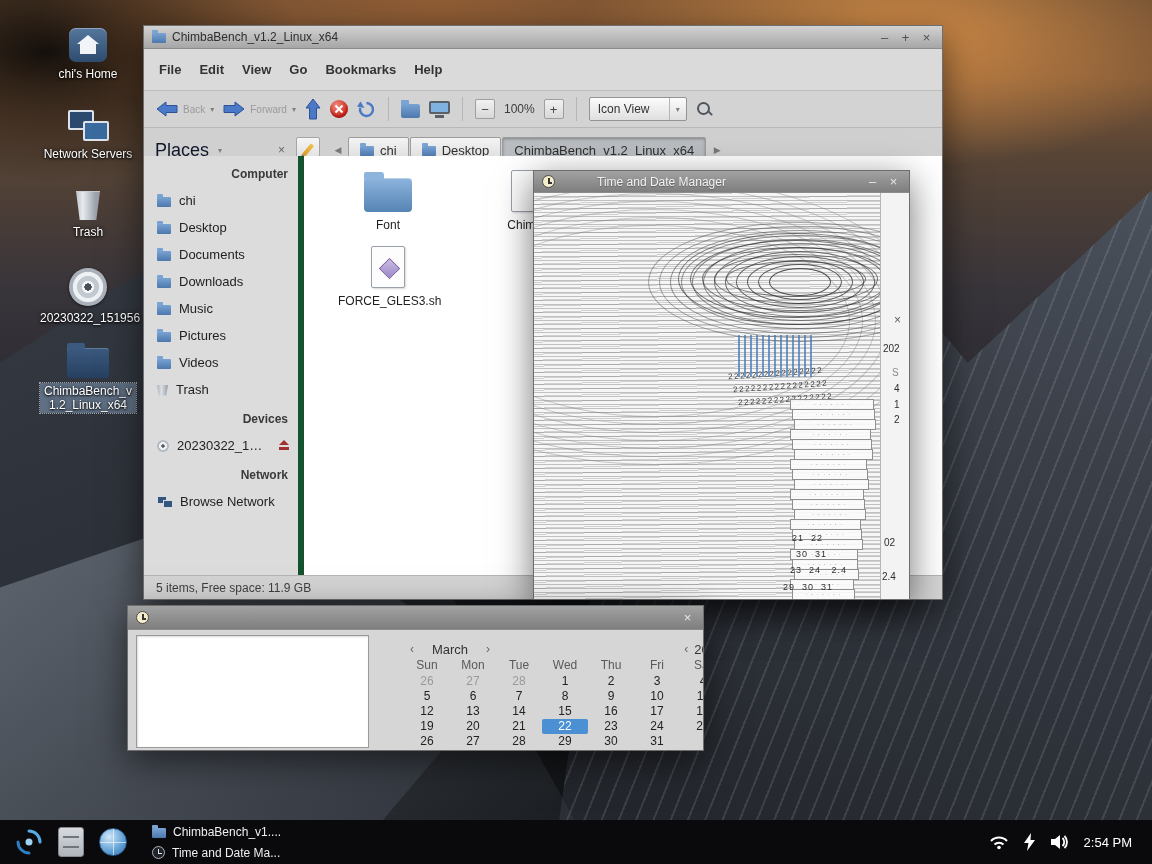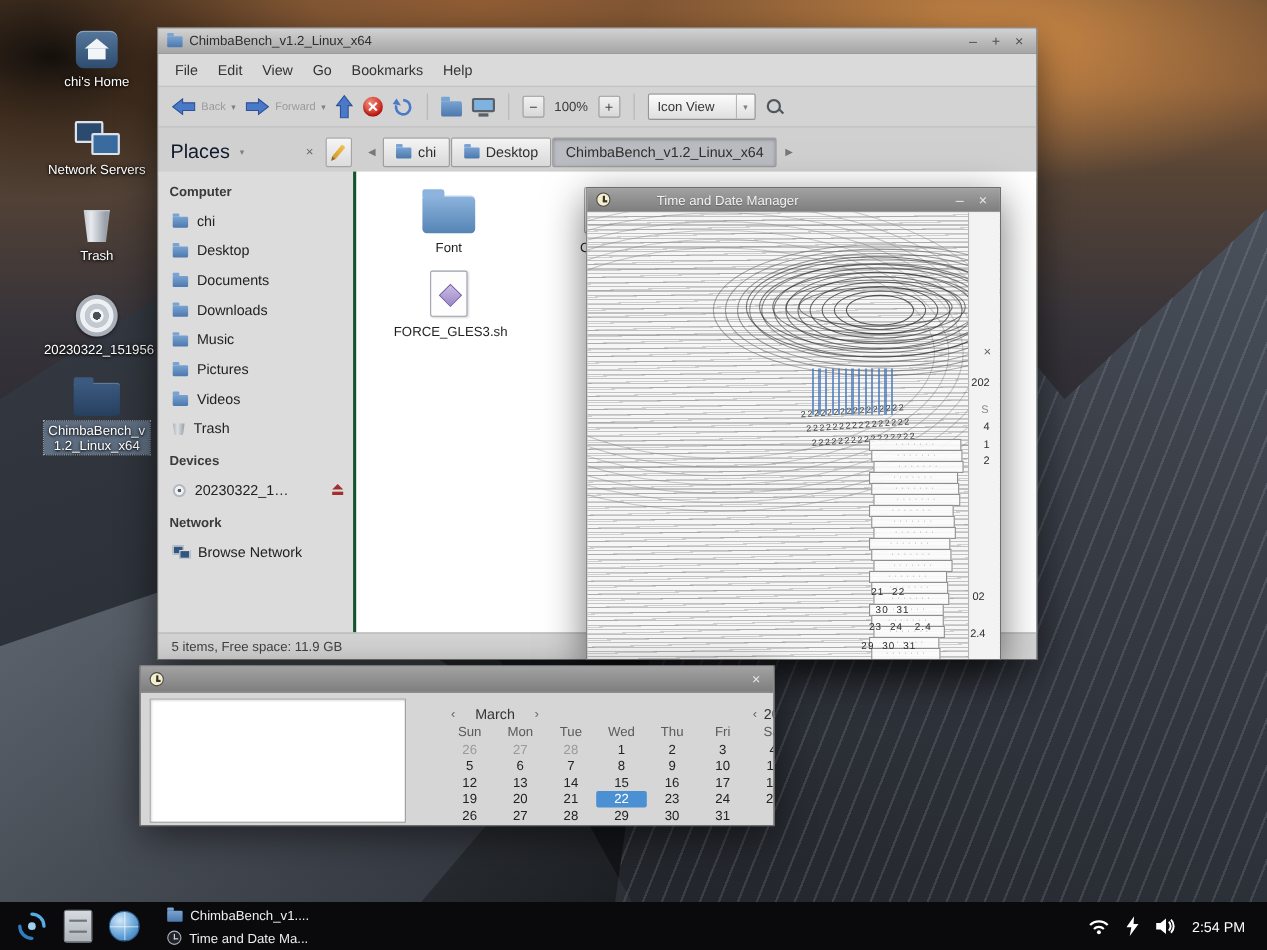--- a/index.html
+++ b/index.html
@@ -60,21 +60,21 @@
   .wbtn{width:15px;text-align:center;font-size:13px;color:#4f4f4f;line-height:15px;cursor:pointer;}
   .titlebar.dark{background:linear-gradient(180deg,#a2a2a2,#7e7e7e);height:22px;}
   .titlebar.dark .title-text{color:#f2f2f2;text-shadow:0 1px 1px rgba(0,0,0,.3);margin-left:36px;}
   .titlebar.dark .wbtn{color:#e8e8e8;}
   .ti-clock{width:13px;height:13px;border-radius:50%;background:#f5eecb;border:1px solid #4a4a4a;position:relative;flex:0 0 auto;}
   .ti-clock::before{content:"";position:absolute;left:5px;top:2px;width:2px;height:5px;background:#333;}
   .ti-clock::after{content:"";position:absolute;left:5px;top:6px;width:4px;height:2px;background:#333;}
 
   
   .win-fm{left:143px;top:25px;width:800px;height:575px;z-index:2;}
-  .menu-bar{height:30px;background:#dadada;border-bottom:1px solid #bdbdbd;display:flex;align-items:center;padding:0 6px;}
+  .menu-bar{height:42px;background:#dadada;border-bottom:1px solid #bdbdbd;display:flex;align-items:center;padding:0 6px;font-weight:bold;}
   .menu-item{font-size:13px;color:#333;padding:3px 9px;cursor:pointer;}
   .toolbar{height:37px;background:#d3d3d3;border-bottom:1px solid #b8b8b8;display:flex;align-items:center;padding:0 12px;gap:9px;}
   .nav-group{display:flex;align-items:center;gap:5px;}
   .nav-label{font-size:10px;color:#9a9a9a;}
   .caret{font-size:8px;color:#808080;}
   .tb-sep{width:1px;height:24px;background:#b5b5b5;margin:0 3px;}
   .tb-sq{width:20px;height:20px;border:1px solid #9e9e9e;border-radius:2px;
     background:linear-gradient(#f2f2f2,#d8d8d8);display:flex;align-items:center;justify-content:center;
     font-size:13px;color:#444;cursor:pointer;}
   .zoom-text{font-size:12px;color:#3c3c3c;}
@@ -105,21 +105,21 @@
   .pencil::after{content:"";position:absolute;bottom:-4px;left:0;
     border-left:2px solid transparent;border-right:2px solid transparent;border-top:4px solid #8a6a23;}
   .chev-btn{width:20px;height:27px;display:flex;align-items:center;justify-content:center;color:#777;font-size:9px;cursor:pointer;}
   .breadcrumbs{display:flex;align-items:center;}
   .crumb{height:27px;border:1px solid #9c9c9c;border-radius:2px;margin-right:1px;cursor:pointer;
     background:linear-gradient(#f4f4f4,#d9d9d9);display:flex;align-items:center;gap:6px;padding:0 11px;
     font-size:13px;color:#2f2f2f;font-family:inherit;}
   .crumb.active{background:#b9bcc0;box-shadow:inset 0 1px 3px rgba(0,0,0,.3);}
 
   .fm-body{position:absolute;left:0;top:130px;right:0;bottom:24px;display:flex;}
-  .sidebar{width:180px;background:#dcdcdc;border-right:3px solid #14532d;overflow:hidden;padding-top:2px;}
+  .sidebar{width:160px;background:#dcdcdc;border-right:6px solid #14532d;overflow:hidden;padding-top:2px;text-align:right;}
   .side-header{font-size:12px;font-weight:bold;color:#3a3a3a;padding:9px 10px 6px;}
   .side-item{height:27px;display:flex;align-items:center;gap:8px;padding:0 8px 0 13px;font-size:13px;color:#222;cursor:pointer;}
   .side-label{white-space:nowrap;overflow:hidden;}
   .mi{display:inline-block;flex:0 0 auto;position:relative;}
   .mi-folder{width:14px;height:10px;background:linear-gradient(#79a3d2,#4c78ad);border-radius:1px;margin-top:2px;}
   .mi-folder::before{content:"";position:absolute;top:-3px;left:0;width:6px;height:3px;background:#79a3d2;border-radius:1px 1px 0 0;}
   .mi-drive{width:14px;height:10px;background:linear-gradient(#e7eaee,#b9bfc7);border:1px solid #7d848d;border-radius:2px;}
   .mi-drive::after{content:"";position:absolute;right:2px;top:3px;width:2px;height:2px;background:#5a616b;border-radius:50%;}
   .mi-trash{width:11px;height:12px;background:linear-gradient(90deg,#aab0b8,#dde1e6 40%,#959ca5);
     clip-path:polygon(0 12%,100% 12%,84% 100%,16% 100%);}

